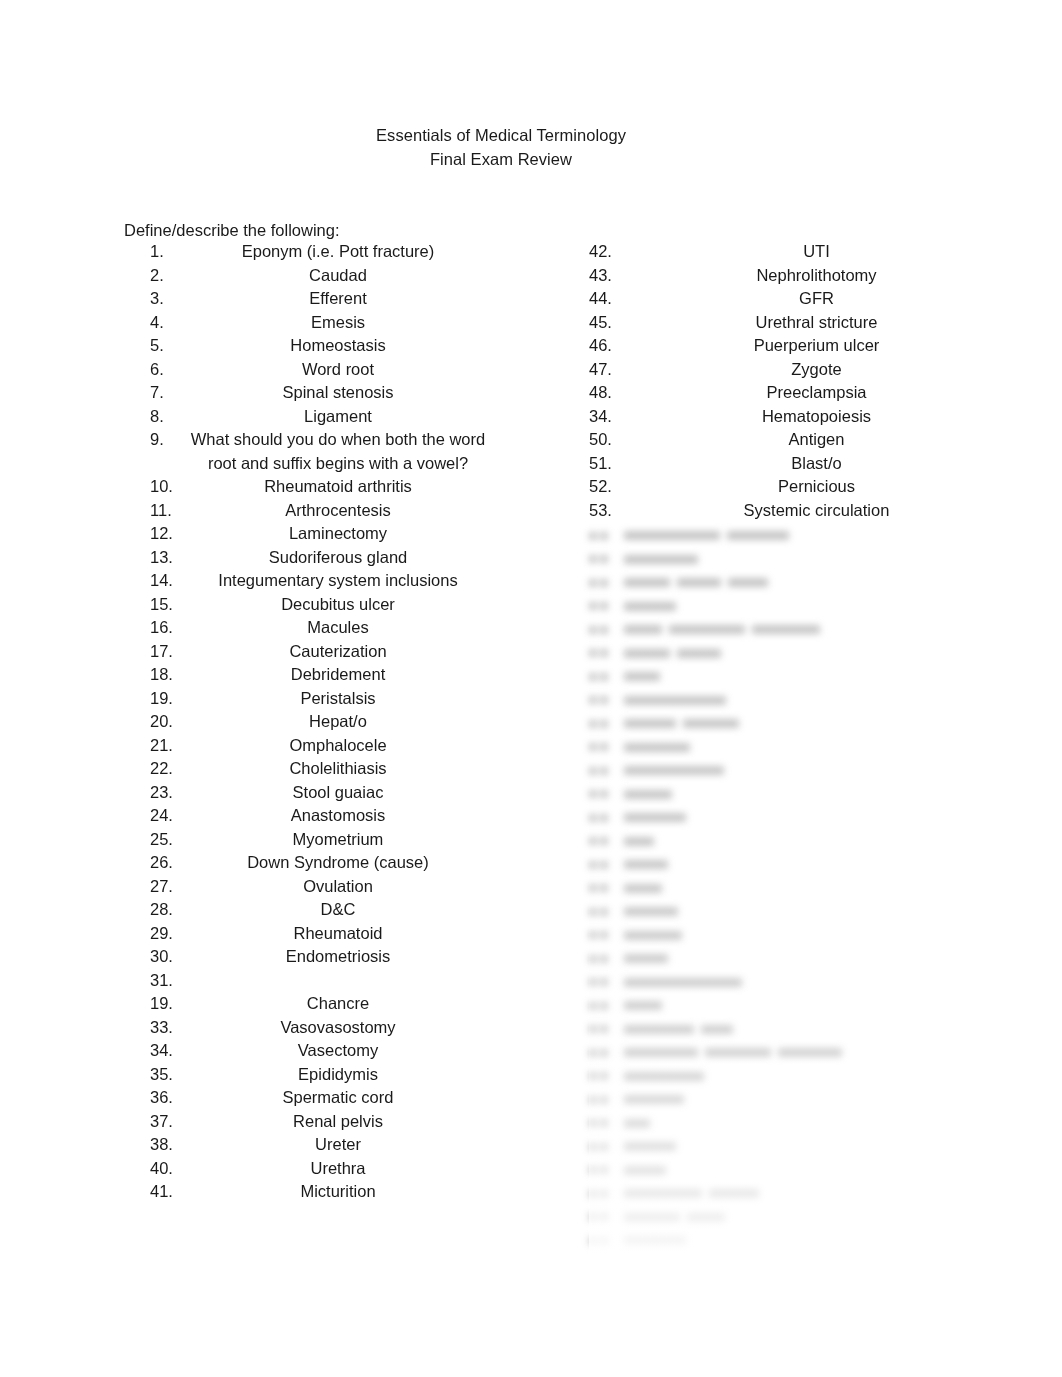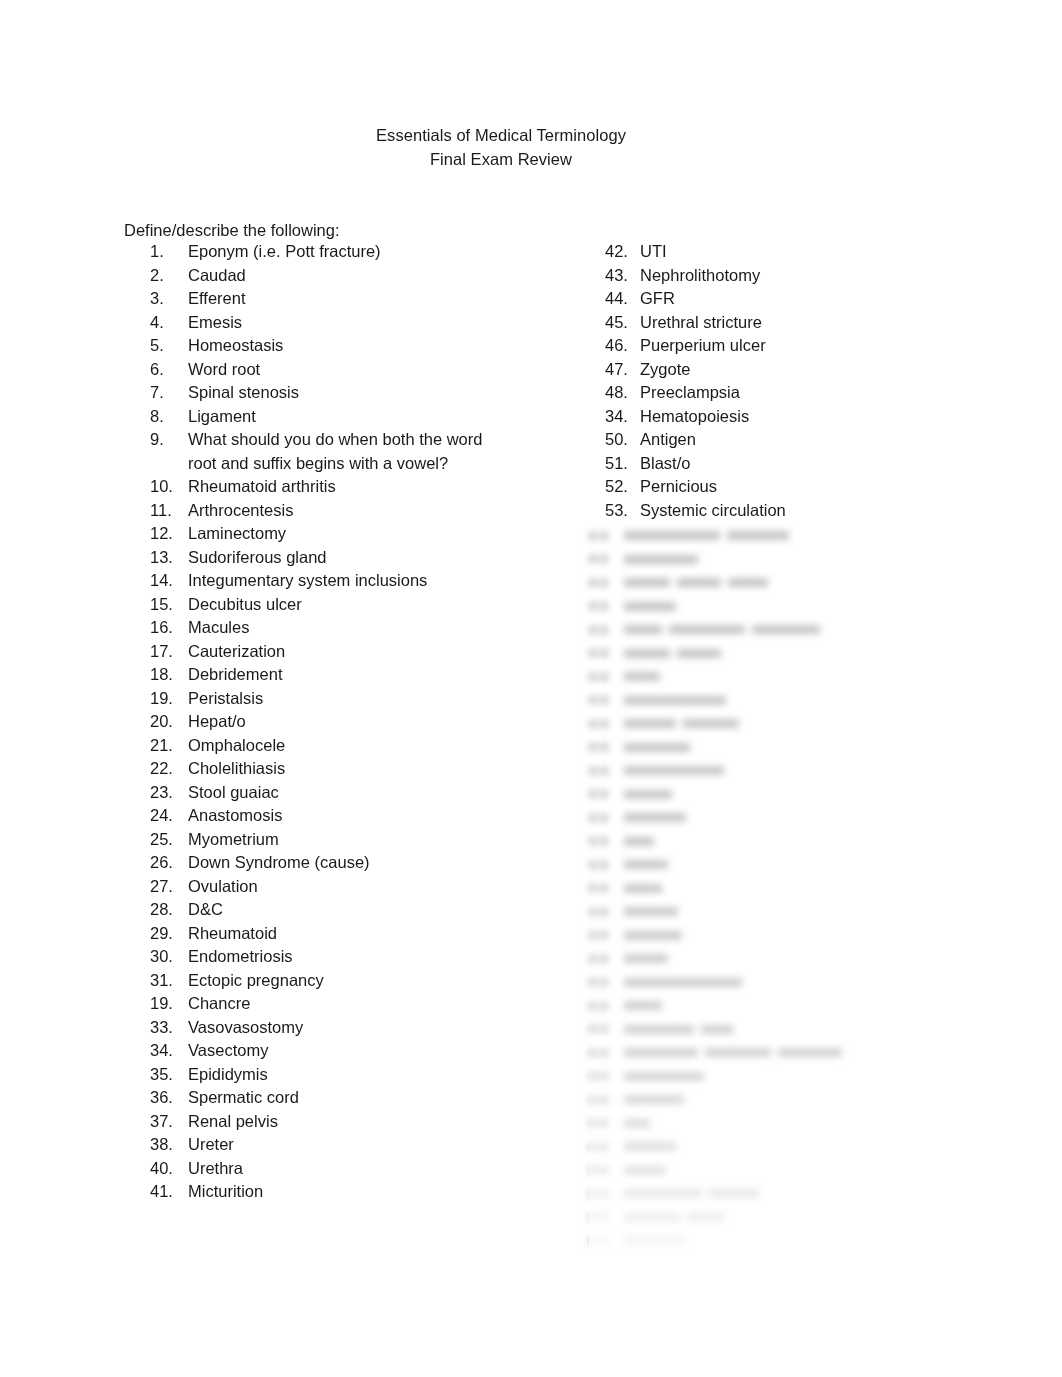--- a/index.html
+++ b/index.html
@@ -50,39 +50,40 @@
   }
 
   
   .col {
     position: absolute;
     top: 240px;
     font-size: 16.5px;
     line-height: 23.5px;
   }
   .col-left  { left: 150px; width: 400px; }
-  .col-right { left: 589px; width: 420px; margin-left: 16px; }
+  .col-right { left: 589px; width: 420px; }
 
   .li {
     display: flex;
     align-items: flex-start;
     min-height: 23.5px;
   }
   .li .num {
     flex: 0 0 auto;
     text-align: left;
     color: #1a1a1a;
     white-space: pre;
   }
   .col-left  .li .num { width: 38px; }
   .col-right .li .num { width: 35px; }
   .li .txt {
     flex: 1 1 auto;
     color: #1a1a1a;
     word-wrap: break-word;
+    text-align: center;
   }
   .col-left .li .txt { max-width: 300px; }
 
   
   .blurred-region {
     position: absolute;
     left: 589px;
     top: 524px;
     width: 420px;
     height: 740px;
@@ -265,21 +266,20 @@
       <div class="li">
         <span class="num">29.</span>
         <span class="txt">Rheumatoid</span>
       </div>
       <div class="li">
         <span class="num">30.</span>
         <span class="txt">Endometriosis</span>
       </div>
       <div class="li">
         <span class="num">31.</span>
-        <span class="txt">Ectopic pregnancy</span>
       </div>
       <div class="li">
         <span class="num">19.</span>
         <span class="txt">Chancre</span>
       </div>
       <div class="li">
         <span class="num">33.</span>
         <span class="txt">Vasovasostomy</span>
       </div>
       <div class="li">

